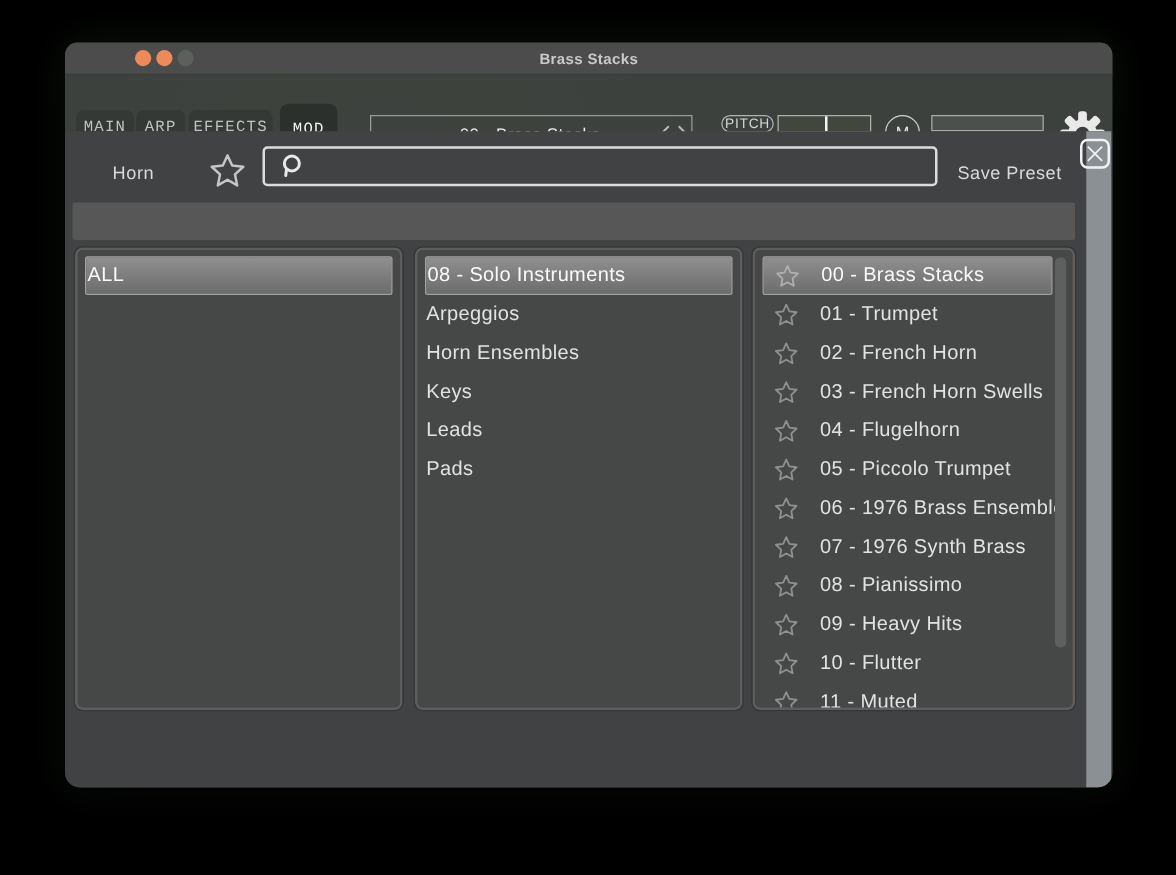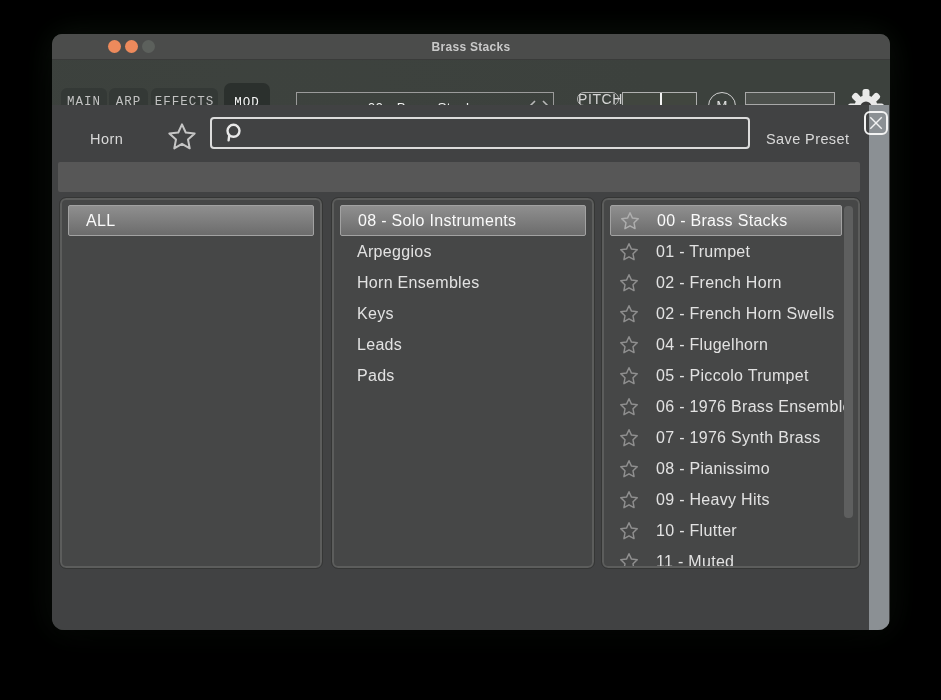--- a/index.html
+++ b/index.html
@@ -37,21 +37,21 @@
 
   .preset-box { position:absolute; left:244px; top:32px; width:258px; height:30px;
                 border:1px solid #9b9b9b; display:flex; align-items:center; }
   .preset-name { flex:1; text-align:center; color:#efefef; font-size:13.5px;
                  letter-spacing:.4px; padding-left:26px; }
   .chev { width:14px; height:30px; display:flex; align-items:center;
           justify-content:center; cursor:pointer; }
   .chev svg { display:block; }
 
   .pill { position:absolute; width:42px; height:14px; border:1px solid #b2b2b2;
-          border-radius:7px; color:#d5d5d5; font-size:14px; letter-spacing:.6px;
+          border-radius:7px; color:#d5d5d5; font-size:11px; letter-spacing:.6px;
           text-align:center; line-height:12px; left:525px; }
   .pill.pitch { top:32px; }
   .pill.pan   { top:49px; }
   .slider { position:absolute; left:570px; width:75px; height:14px;
             border:1px solid #b0b0b0; background:#41463f; }
   .slider.pitch { top:32px; } .slider.pan { top:49px; }
   .slider .thumb { position:absolute; top:0; width:2px; height:100%; background:#f4f4f4; }
 
   .mono-btn { position:absolute; left:656px; top:32px; width:28px; height:28px;
               border:1.5px solid #d0d0d0; border-radius:50%; color:#e5e5e5;
@@ -92,21 +92,21 @@
   .col { position:absolute; top:93px; height:370px; background:#464747;
          border:2px solid #5c5d5c; border-radius:6px; outline:1px solid #353635;
          overflow:hidden; padding-top:5px; }
   .col.c1 { left:8px;   width:262px; }
   .col.c2 { left:280px; width:262px; }
   .col.c3 { left:550px; width:258px; }
 
   .row { height:31px; display:flex; align-items:center; margin:0 6px;
          color:#e2e2e2; font-size:16px; letter-spacing:.3px; cursor:pointer;
          border-radius:2px; }
-  .row .lbl { padding-left:17px; white-space:nowrap; }
+  .row .lbl { padding-left:1px; white-space:nowrap; }
   .row.selected { background:linear-gradient(#8f8f8f,#6c6c6c);
                   border:1px solid #a2a2a2; color:#fafafa; }
   .c3 .row { margin:0 16px 0 6px; }
   .c3 .row .star { margin-left:8px; flex:0 0 auto; display:flex; }
   .c3 .row .lbl { padding-left:16px; }
 
   .vscroll { position:absolute; right:5px; top:6px; width:9px; height:312px;
              background:#5e5f5f; border-radius:4px; cursor:grab; }
 </style>
 </head>
@@ -255,21 +255,21 @@
             </svg>
           </span>
         <span class="lbl">02 - French Horn</span>
       </div>
       <div class="row">
         <span class="star">
             <svg width="22" height="22" viewBox="0 0 24 24">
               <polygon points="12,3 14.7,8.8 21,9.6 16.4,14 17.5,20.3 12,17.2 6.5,20.3 7.6,14 3,9.6 9.3,8.8" fill="none" stroke="#8f8f8f" stroke-width="1.6" stroke-linejoin="round"></polygon>
             </svg>
           </span>
-        <span class="lbl">02 - French Horn Swells</span>
+        <span class="lbl">03 - French Horn Swells</span>
       </div>
       <div class="row">
         <span class="star">
             <svg width="22" height="22" viewBox="0 0 24 24">
               <polygon points="12,3 14.7,8.8 21,9.6 16.4,14 17.5,20.3 12,17.2 6.5,20.3 7.6,14 3,9.6 9.3,8.8" fill="none" stroke="#8f8f8f" stroke-width="1.6" stroke-linejoin="round"></polygon>
             </svg>
           </span>
         <span class="lbl">04 - Flugelhorn</span>
       </div>
       <div class="row">

